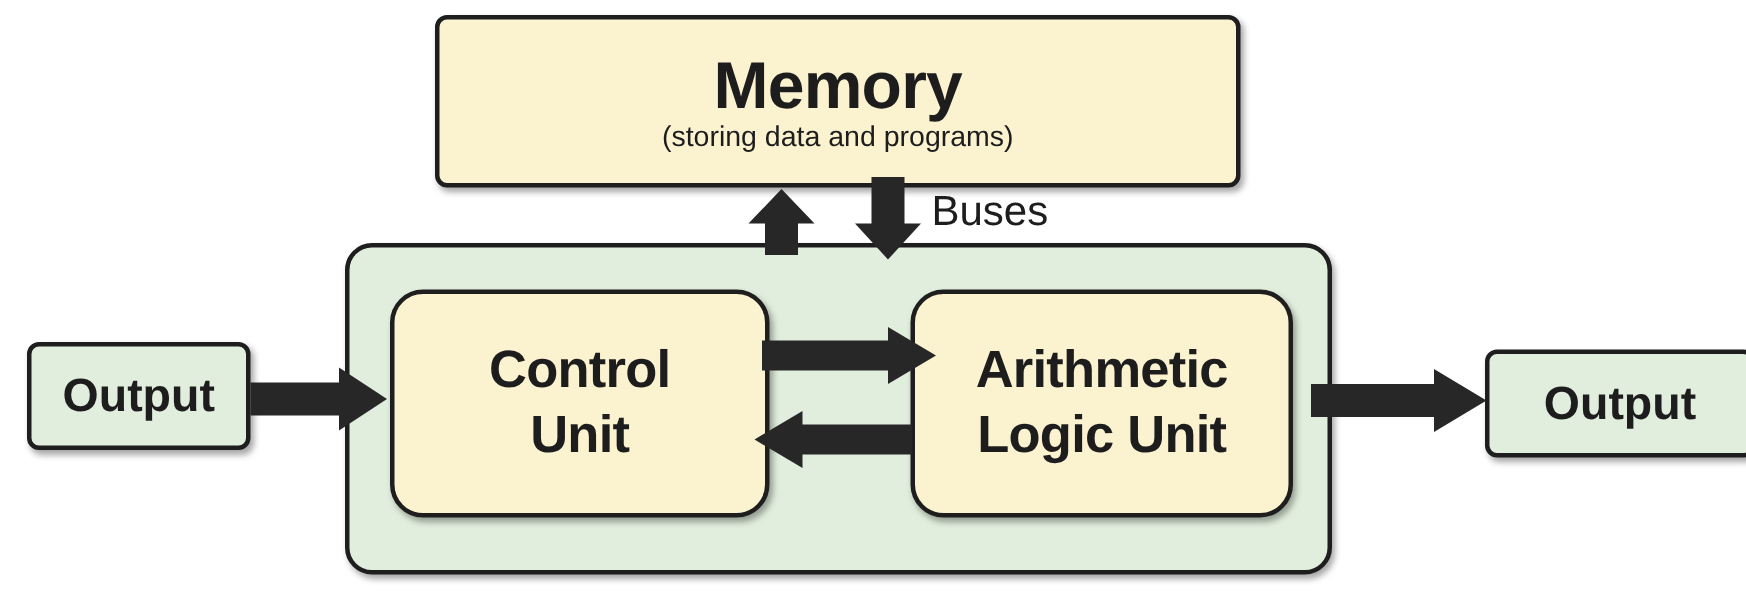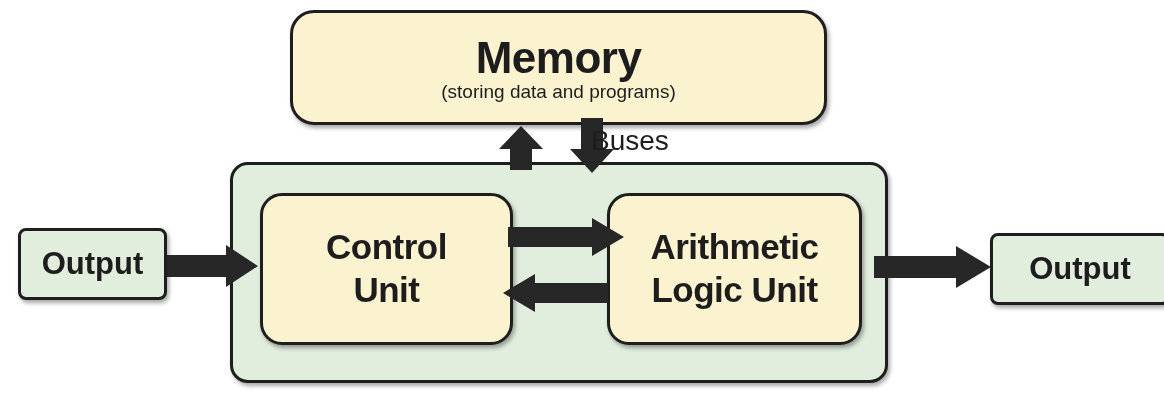--- a/index.html
+++ b/index.html
@@ -25,21 +25,21 @@
     box-shadow:2px 3px 4px rgba(0,0,0,0.35);
     display:flex;
     flex-direction:column;
     align-items:center;
     justify-content:center;
     text-align:center;
   }
   .memory{
     left:290px;top:10px;width:537px;height:115px;
     background:var(--cream);
-    border-radius:24px;
+    border-radius:8px;
     z-index:2;
     justify-content:center;
     padding-top:2px;
   }
   .memory-title{
     font-size:44px;font-weight:bold;line-height:1.08;
     letter-spacing:-0.5px;
   }
   .memory-subtitle{
     font-size:19px;line-height:1.15;
@@ -70,21 +70,21 @@
   .input{left:18px;top:228px;width:149px;height:72px;}
   .output{left:990px;top:233px;width:180px;height:72px;}
   .arrows{
     position:absolute;left:0;top:0;width:1164px;height:408px;
     z-index:4;
     pointer-events:none;
   }
   .arrows polygon{fill:var(--arrow);}
   .buses{
     position:absolute;
-    left:591px;top:125px;
+    left:621px;top:125px;
     font-size:28px;
     z-index:5;
   }
 </style>
 </head>
 <body>
 
 <div class="stage">
 
   <svg class="arrows" viewBox="0 0 1164 408" xmlns="http://www.w3.org/2000/svg" aria-hidden="true">

